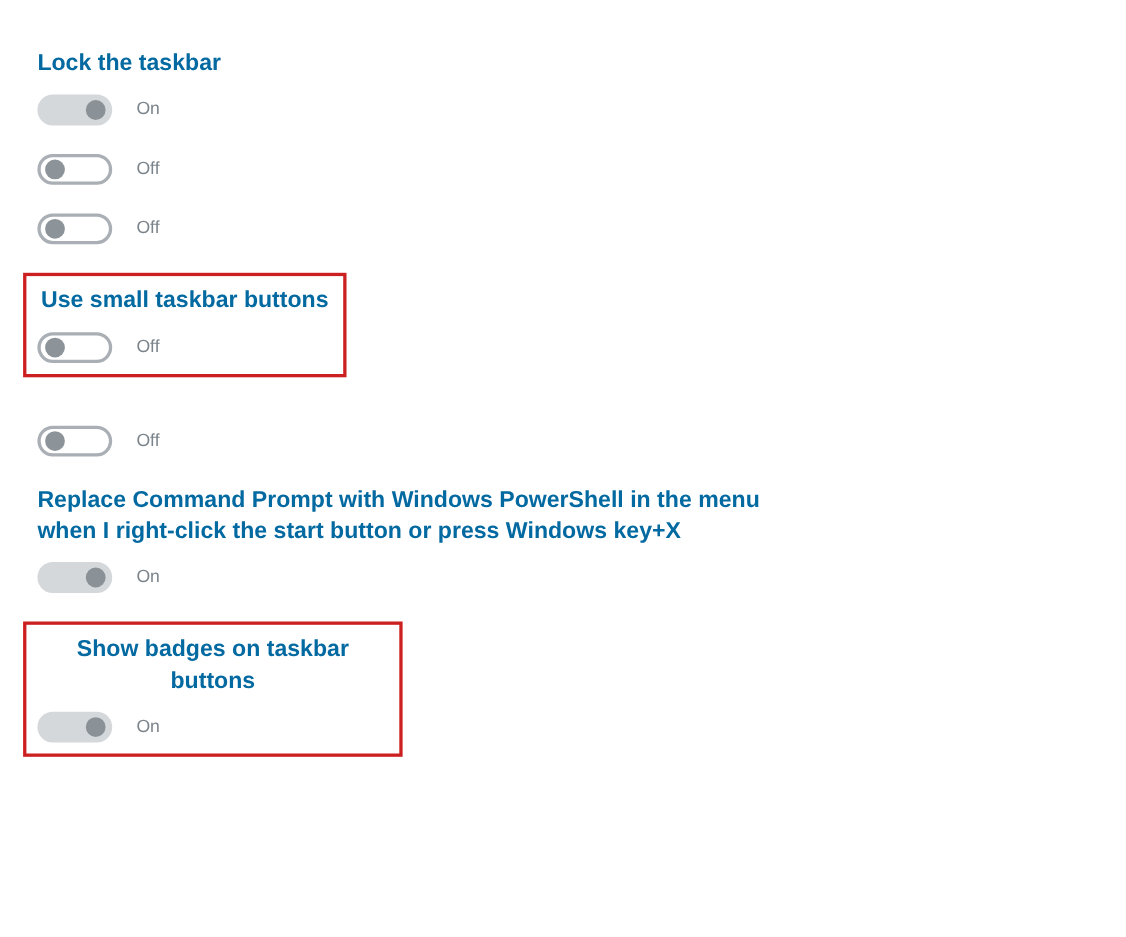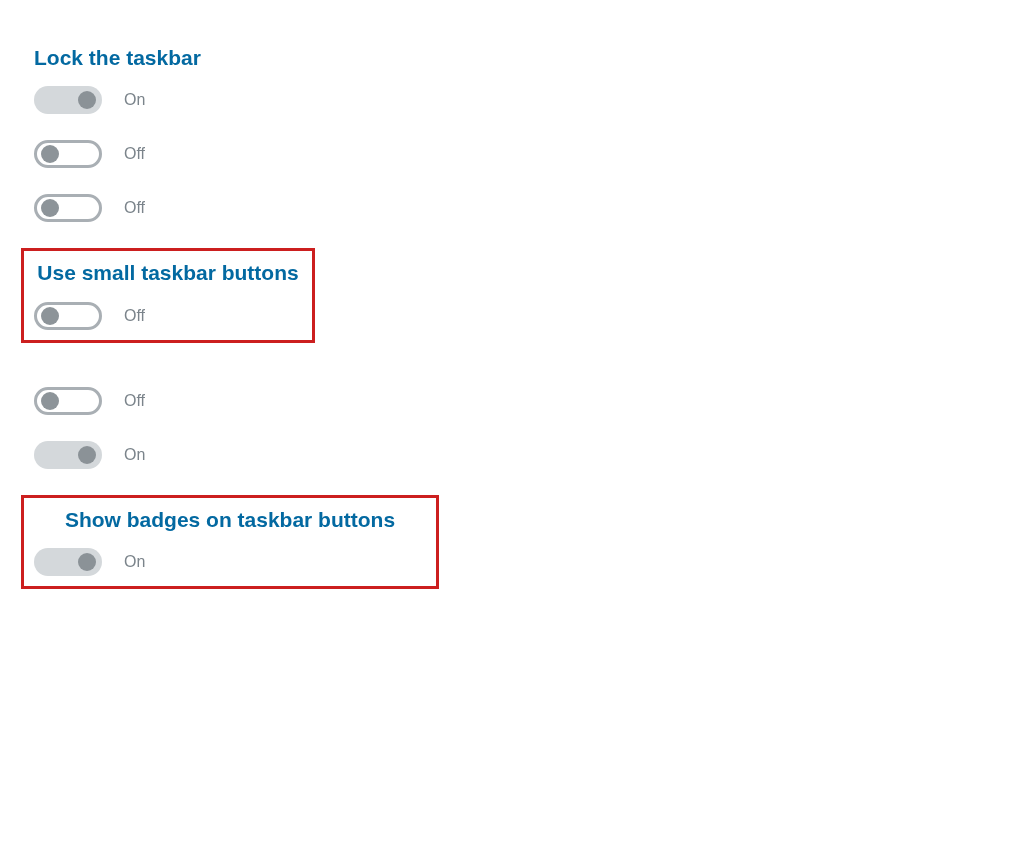--- a/index.html
+++ b/index.html
@@ -87,21 +87,21 @@
     border: 3px solid #cc1f1f;
     position: relative;
     padding: 8px 10px 10px 10px;
     margin-left: -13px;
     margin-bottom: 44px;
     width: 294px;
     box-sizing: border-box;
     text-align: center;
   }
   .highlight-box.wide {
-    width: 418px;
+    width: 345px;
   }
   .highlight-box .setting-item {
     margin-bottom: 0;
   }
 
 </style>
 </head>
 <body>
 
 <div class="settings-list">
@@ -149,20 +149,21 @@
   <div class="setting-item">
     <div class="toggle-row">
       <div class="toggle off">
         <div class="toggle-knob"></div>
       </div>
       <div class="toggle-status">Off</div>
     </div>
   </div>
 
   <div class="setting-item">
+    <div class="setting-label">Replace Command Prompt with Windows PowerShell in the menu when I right-click the start button or press Windows key+X</div>
     <div class="toggle-row">
       <div class="toggle on">
         <div class="toggle-knob"></div>
       </div>
       <div class="toggle-status">On</div>
     </div>
   </div>
 
   <div class="highlight-box wide">
     <div class="setting-item">

